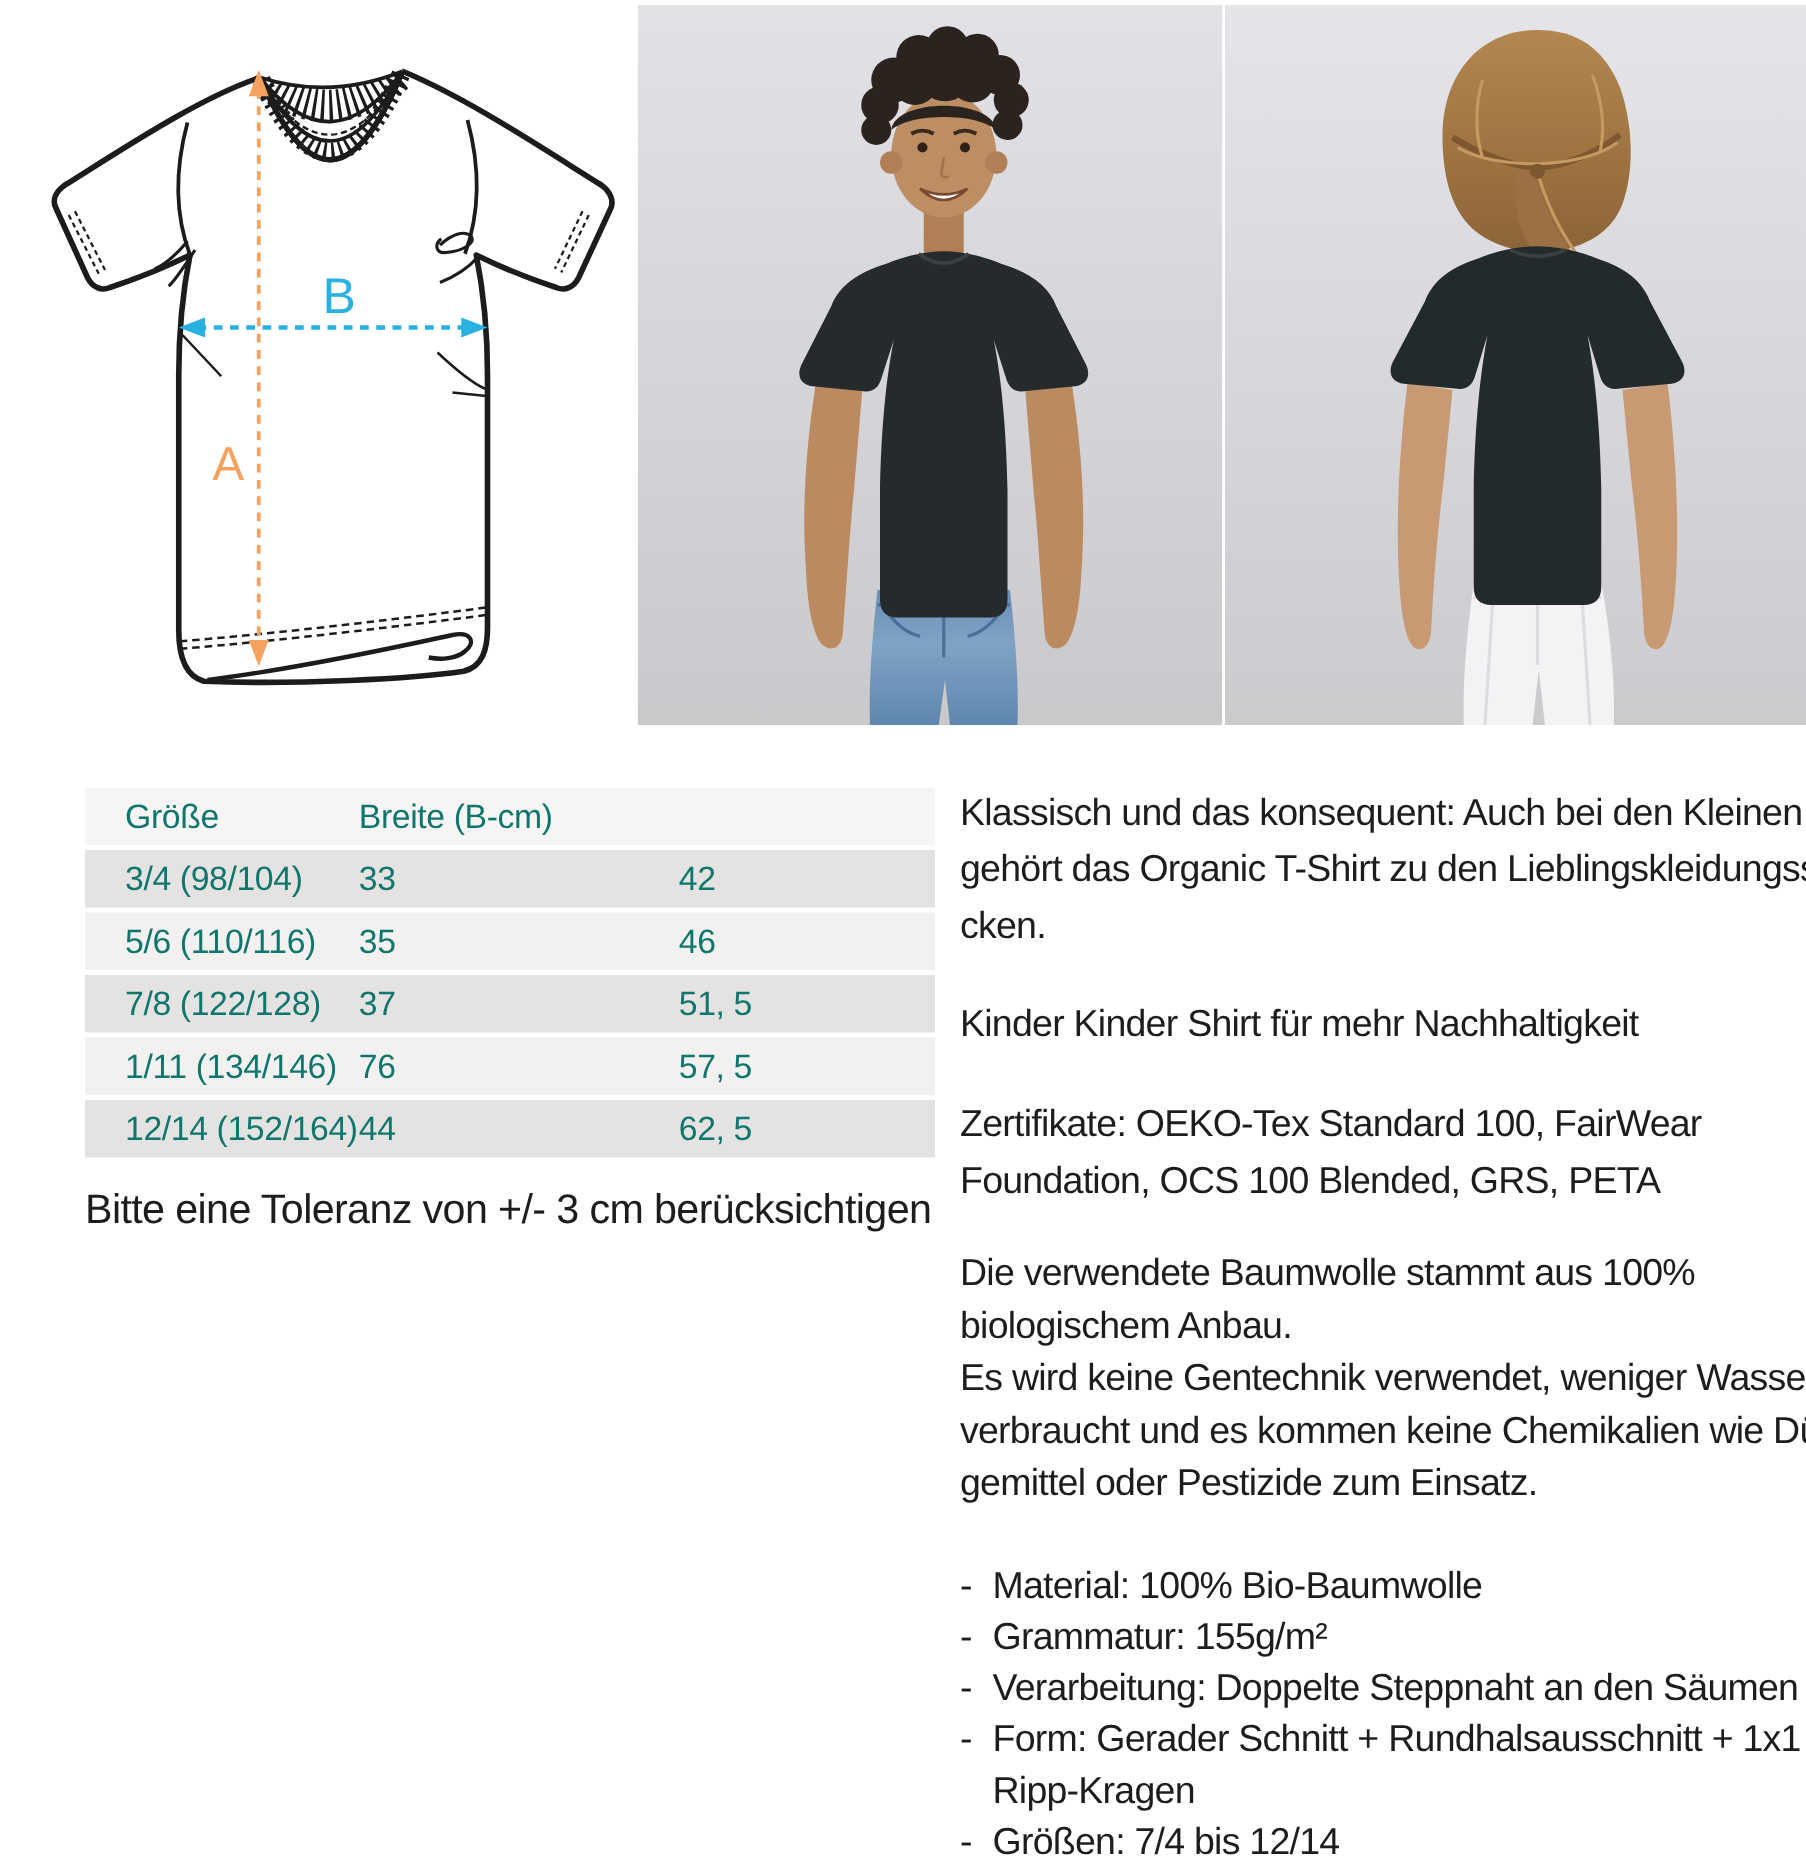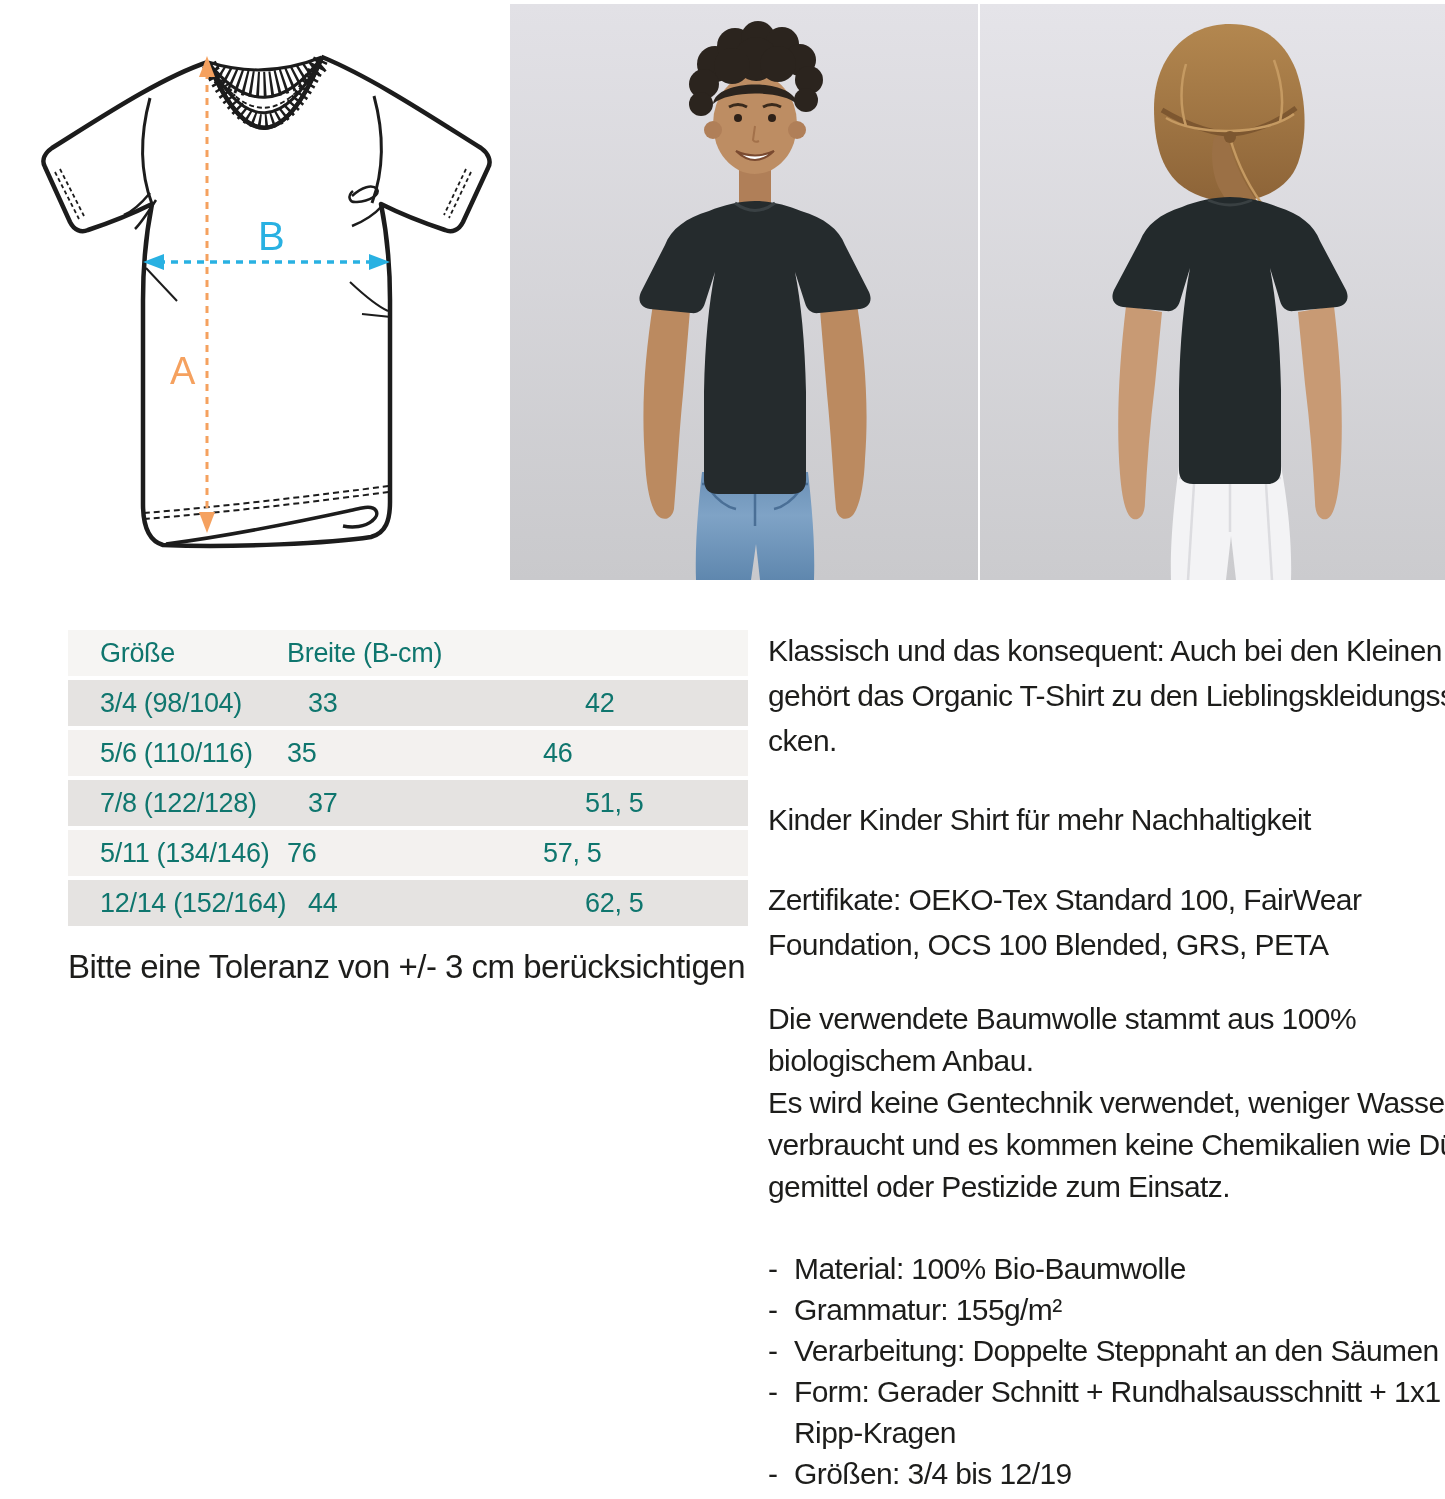--- a/index.html
+++ b/index.html
@@ -9,21 +9,21 @@
   .diagram{position:absolute;left:0;top:0;width:510px;height:600px;}
   .photo{position:absolute;top:4px;height:576px;overflow:hidden;}
   .photo-front{left:510px;width:468px;}
   .photo-back{left:980px;width:465px;}
   .photo svg{display:block;}
   
   .size-table{position:absolute;left:68px;top:630px;width:680px;
               font-size:27px;letter-spacing:-0.3px;color:#0f766e;}
   .t-row{display:flex;height:46px;line-height:46px;margin-bottom:4px;}
   .t-head{background:#f6f5f3;}
-  .t-dark{background:#e5e3e1;gap:21px;}
+  .t-dark{background:#e5e3e1;}
   .t-light{background:#f3f1ef;}
   .c1{width:219px;padding-left:32px;box-sizing:border-box;}
   .c2{width:256px;}
   .c3{flex:1;}
   .note{position:absolute;left:68px;top:948px;font-size:33px;letter-spacing:-0.5px;color:#1d1d1b;white-space:nowrap;}
   
   .description{position:absolute;left:768px;top:628px;width:677px;color:#1d1d1b;}
   .para{position:absolute;left:0;font-size:30px;letter-spacing:-0.6px;}
   .para div{line-height:45px;white-space:nowrap;}
   .p1{top:0;}
@@ -203,21 +203,21 @@
       <div class="c1">5/6 (110/116)</div>
       <div class="c2">35</div>
       <div class="c3">46</div>
     </div>
     <div class="t-row t-dark">
       <div class="c1">7/8 (122/128)</div>
       <div class="c2">37</div>
       <div class="c3">51, 5</div>
     </div>
     <div class="t-row t-light">
-      <div class="c1">5/11 (134/146)</div>
+      <div class="c1">1/11 (134/146)</div>
       <div class="c2">76</div>
       <div class="c3">57, 5</div>
     </div>
     <div class="t-row t-dark">
       <div class="c1">12/14 (152/164)</div>
       <div class="c2">44</div>
       <div class="c3">62, 5</div>
     </div>
   </div>
 
@@ -265,19 +265,19 @@
       <div class="bullet">
         <span class="dash">-</span>
         <div class="blines">
           <div>Form: Gerader Schnitt + Rundhalsausschnitt + 1x1</div>
           <div>Ripp-Kragen</div>
         </div>
       </div>
       <div class="bullet">
         <span class="dash">-</span>
         <div class="blines">
-            <div>Größen: 3/4 bis 12/19</div>
+            <div>Größen: 7/4 bis 12/14</div>
           </div>
       </div>
     </div>
   </div>
 
 </div>
 
 </body></html>

